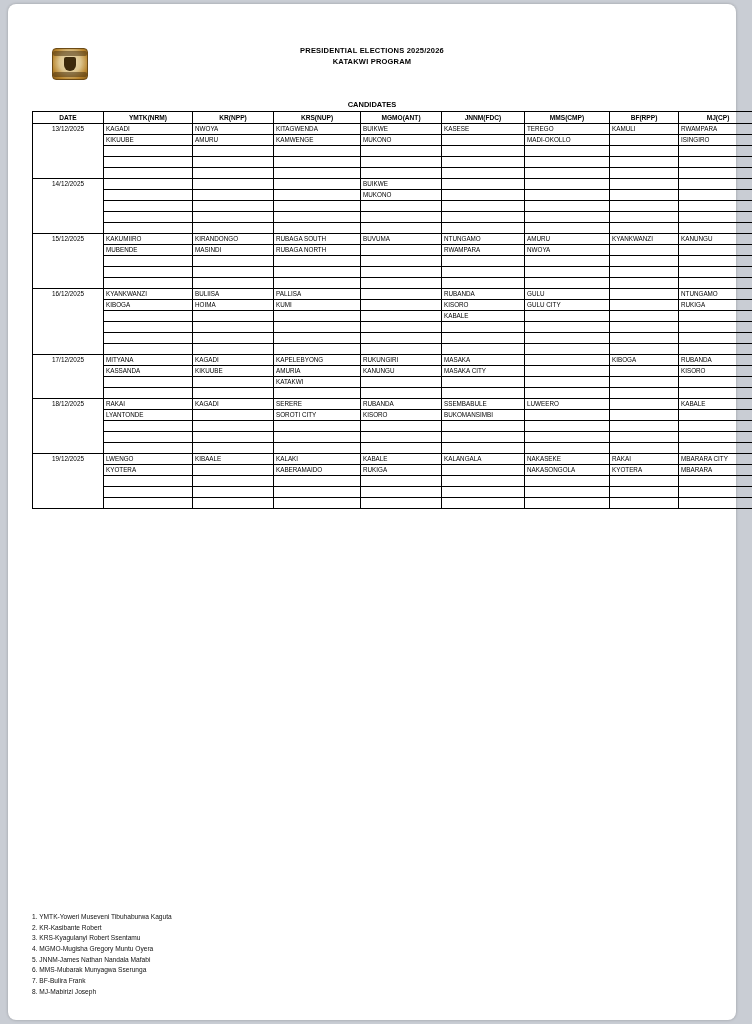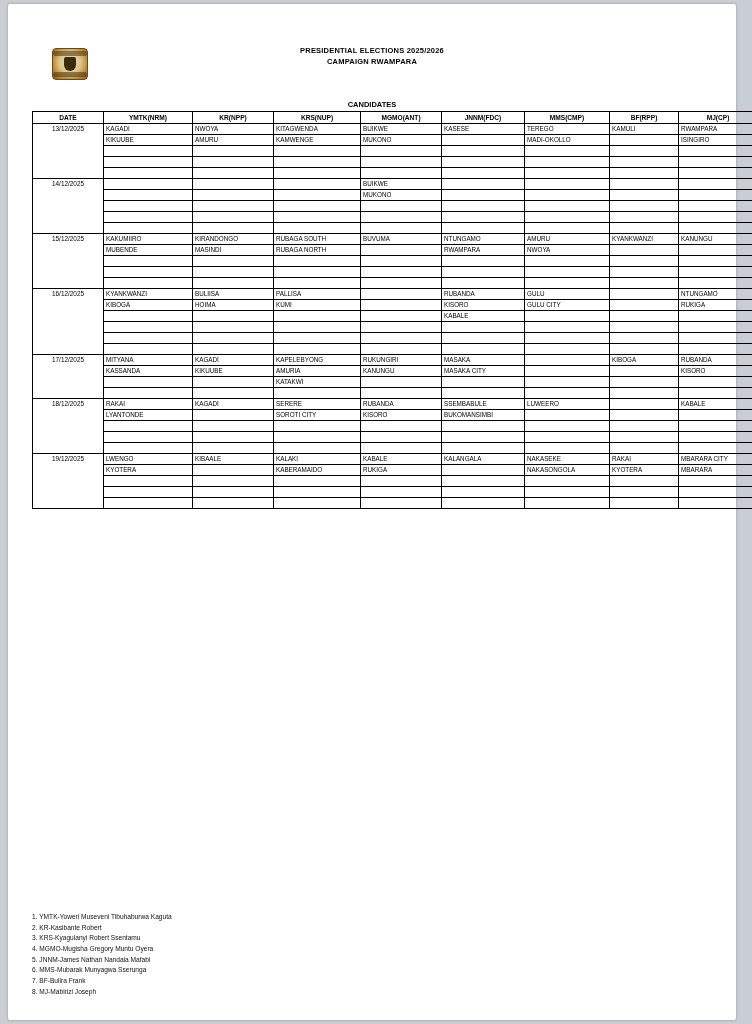--- a/index.html
+++ b/index.html
@@ -15,21 +15,21 @@
     background: #c9cdd4;
     overflow: hidden;
   }
   .sheet {
     position: absolute;
     left: 8px;
     top: 4px;
     width: 728px;
     height: 1016px;
     background: #ffffff;
-    border-radius: 2px;
+    border-radius: 8px;
     box-shadow: 0 0 3px rgba(0,0,0,0.25);
   }
   .doc-inner {
     position: absolute;
     left: 24px;
     top: 36px;
     width: 680px;
   }
   .header-row {
     position: relative;
@@ -146,21 +146,21 @@
     <div class="doc-inner">
 
       <div class="header-row">
         <div class="crest">
           <div class="band"></div>
           <div class="shield"></div>
           <div class="band2"></div>
         </div>
         <div class="title-block">
           <div>PRESIDENTIAL ELECTIONS 2025/2026</div>
-          <div>CAMPAIGN RWAMPARA</div>
+          <div>KATAKWI PROGRAM</div>
         </div>
       </div>
 
       <div class="candidates-label">CANDIDATES</div>
 
       <table class="grid">
         <thead>
           <tr>
             <th class="col-date">DATE</th>
             <th class="c0">YMTK(NRM)</th>

